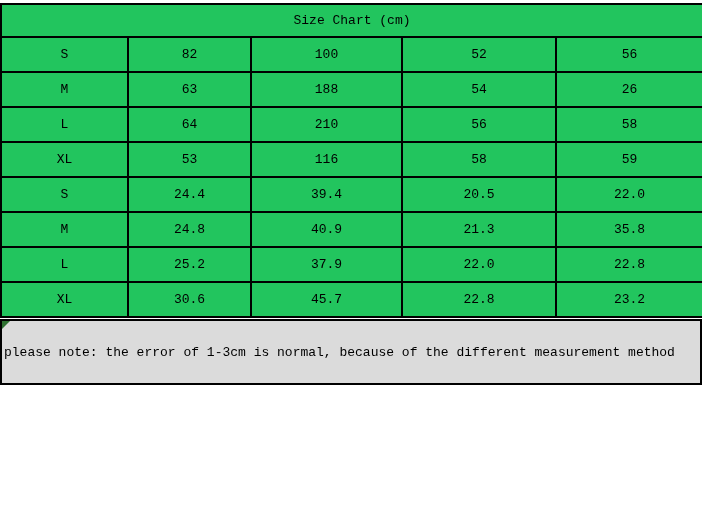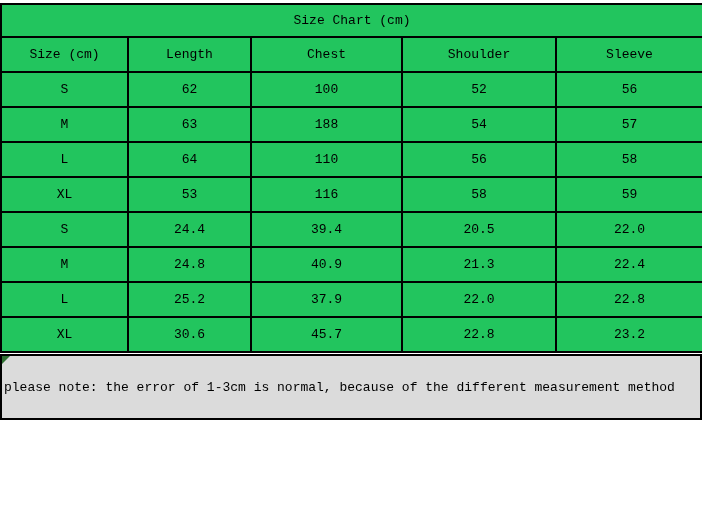--- a/index.html
+++ b/index.html
@@ -70,44 +70,37 @@
       <col style="width:123px">
       <col style="width:151px">
       <col style="width:154px">
       <col style="width:147px">
     </colgroup>
     <tbody>
         <tr>
           <td colspan="5" class="title-cell">Size Chart (cm)</td>
         </tr>
         <tr>
-          <td>Size (cm)</td>
-          <td>Length</td>
-          <td>Chest</td>
-          <td>Shoulder</td>
-          <td>Sleeve</td>
-        </tr>
-        <tr>
           <td>S</td>
-          <td>62</td>
+          <td>82</td>
           <td>100</td>
           <td>52</td>
           <td>56</td>
         </tr>
         <tr>
           <td>M</td>
           <td>63</td>
           <td>188</td>
           <td>54</td>
-          <td>57</td>
+          <td>26</td>
         </tr>
         <tr>
           <td>L</td>
           <td>64</td>
-          <td>110</td>
+          <td>210</td>
           <td>56</td>
           <td>58</td>
         </tr>
         <tr>
           <td>XL</td>
           <td>53</td>
           <td>116</td>
           <td>58</td>
           <td>59</td>
         </tr>
@@ -116,21 +109,21 @@
           <td>24.4</td>
           <td>39.4</td>
           <td>20.5</td>
           <td>22.0</td>
         </tr>
         <tr>
           <td>M</td>
           <td>24.8</td>
           <td>40.9</td>
           <td>21.3</td>
-          <td>22.4</td>
+          <td>35.8</td>
         </tr>
         <tr>
           <td>L</td>
           <td>25.2</td>
           <td>37.9</td>
           <td>22.0</td>
           <td>22.8</td>
         </tr>
         <tr>
           <td>XL</td>

